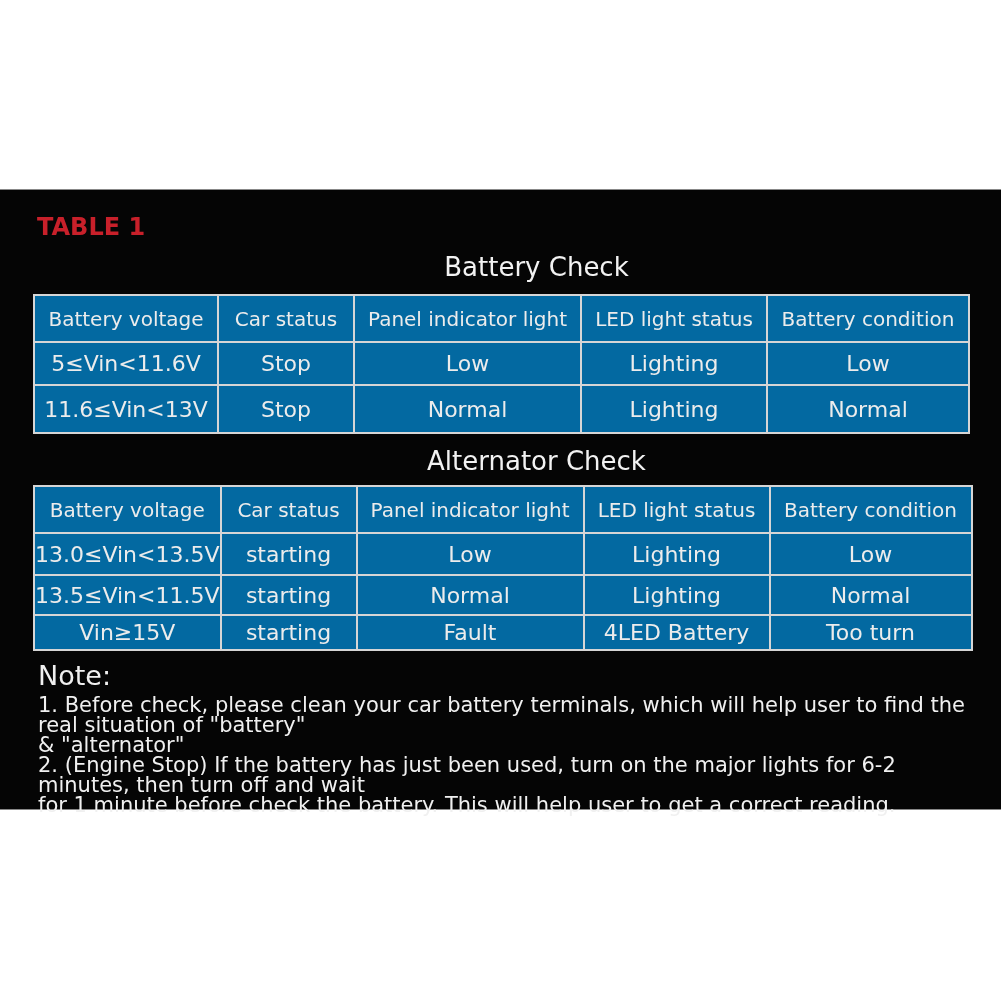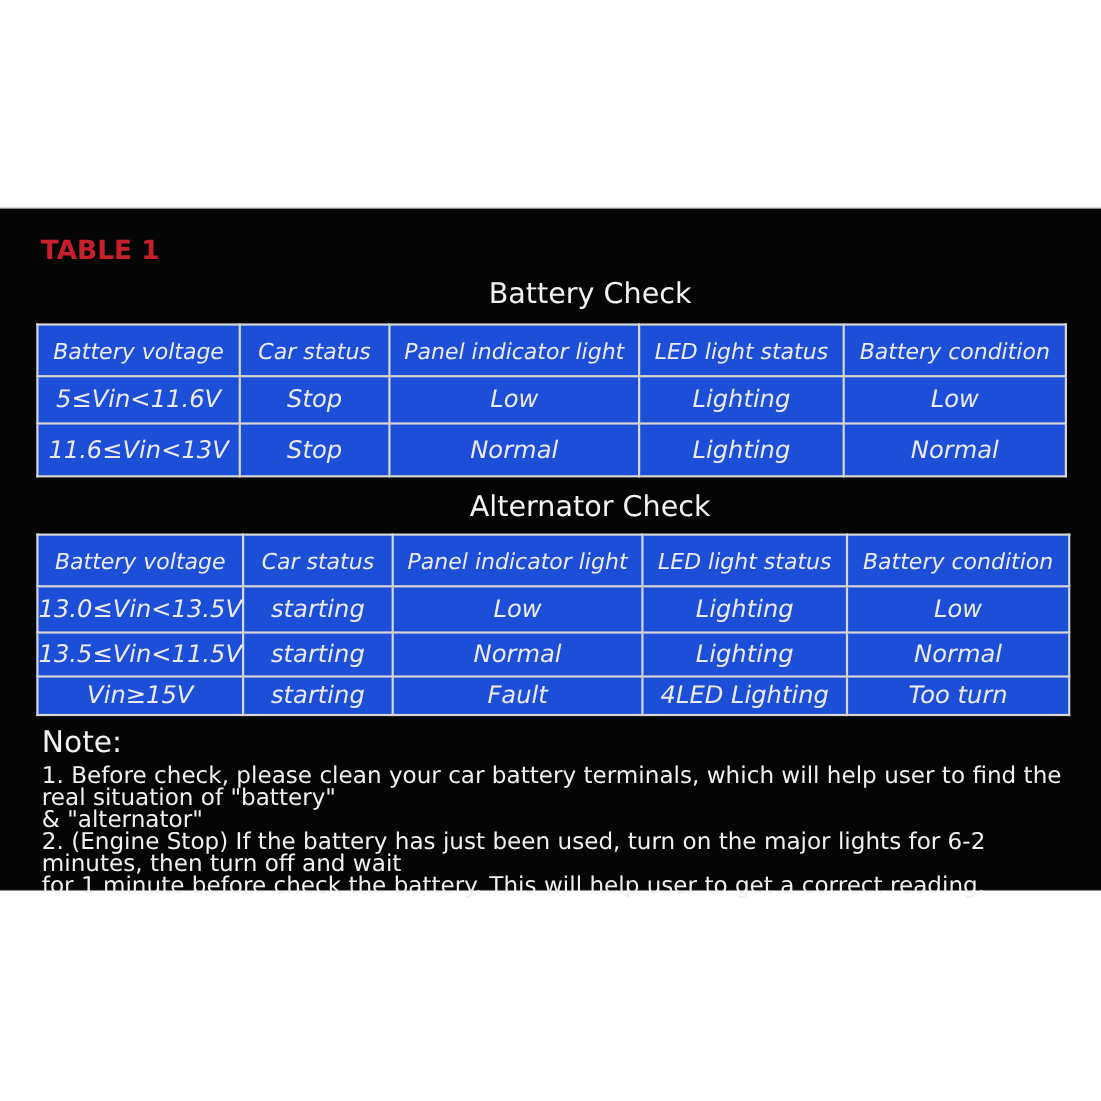--- a/index.html
+++ b/index.html
@@ -1,21 +1,21 @@
 <!DOCTYPE html>
 <html><head>
 <meta charset="utf-8">
 <style>
   html, body { margin:0; padding:0; }
   body { width:1001px; height:1001px; background:#ffffff; position:relative; overflow:hidden; font-family:"DejaVu Sans", sans-serif; }
   .band { position:absolute; left:0; top:189px; width:1001px; height:619px; background:#050505; border-top:1px solid #888; border-bottom:1px solid #888; }
   .label-red { position:absolute; left:37px; top:213px; color:#c8202a; font-size:24px; font-weight:bold; letter-spacing:0px; }
   .section-title { position:absolute; left:0; width:1001px; text-align:center; color:#f2f2f2; font-size:26px;padding-left:36px; }
   table.grid { position:absolute; left:33px; border-collapse:collapse; }
-  table.grid td { background:#1d4ed8; color:#ececec; border:2px solid #d6d6d6; text-align:center; padding:0; font-size:22px; white-space:nowrap;font-style:italic; }
+  table.grid td { background:#0369a1; color:#ececec; border:2px solid #d6d6d6; text-align:center; padding:0; font-size:22px; white-space:nowrap; }
   table.grid tr.head td { font-size:20px; }
   .notes { position:absolute; left:38px; top:660px; width:930px; color:#f0f0f0; }
   .notes .title { font-size:27px; margin-bottom:4px; }
   .notes .line { font-size:21px; line-height:20px; }
 </style>
 </head>
 <body>
 
 <div class="band"></div>
 
@@ -85,21 +85,21 @@
     <td>13.5≤Vin&lt;11.5V</td>
     <td>starting</td>
     <td>Normal</td>
     <td>Lighting</td>
     <td>Normal</td>
   </tr>
   <tr style="height:35px;margin-top:32px;">
     <td>Vin≥15V</td>
     <td>starting</td>
     <td>Fault</td>
-    <td>4LED Lighting</td>
+    <td>4LED Battery</td>
     <td>Too turn</td>
   </tr>
 </tbody>
   </table>
 
 <div class="notes">
   <div class="title">Note:</div>
   <div class="line">1. Before check, please clean your car battery terminals, which will help user to find the real situation of "battery"</div>
   <div class="line">&amp; "alternator"</div>
   <div class="line">2. (Engine Stop) If the battery has just been used, turn on the major lights for 6-2 minutes, then turn off and wait</div>

